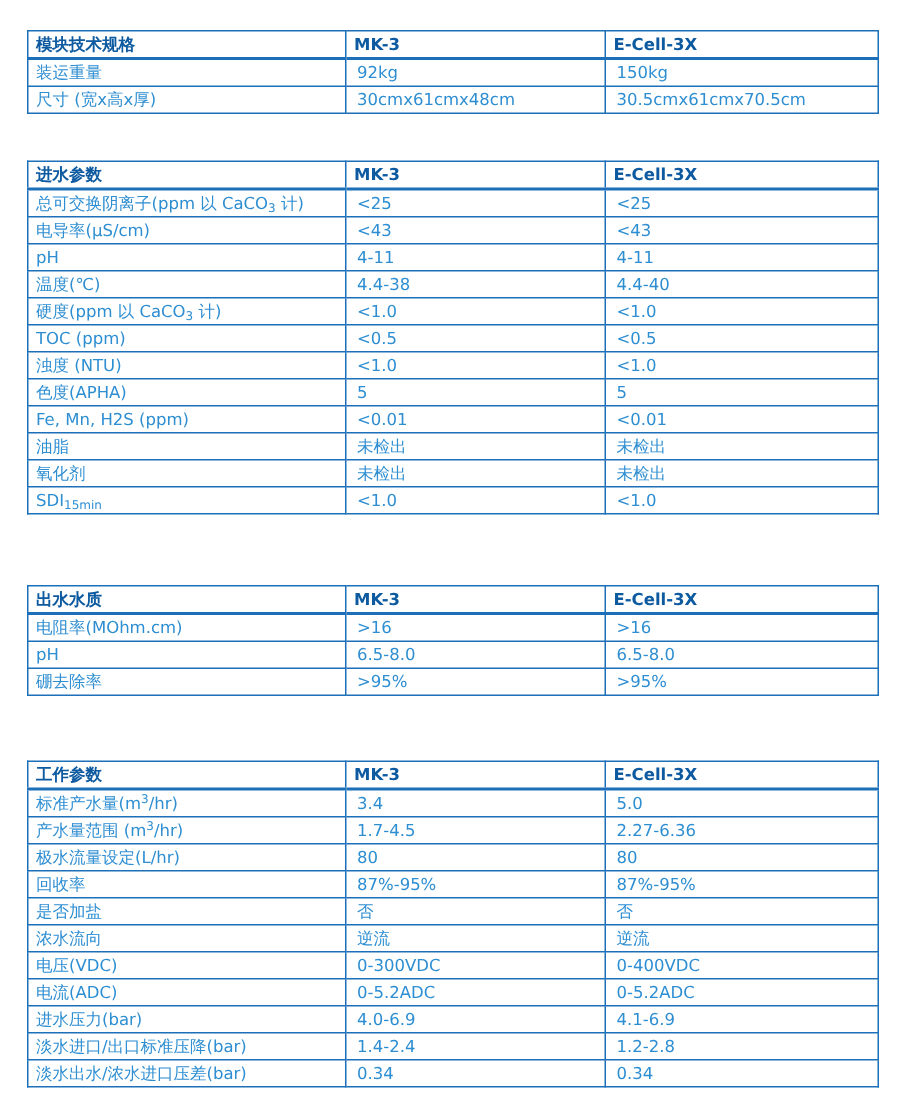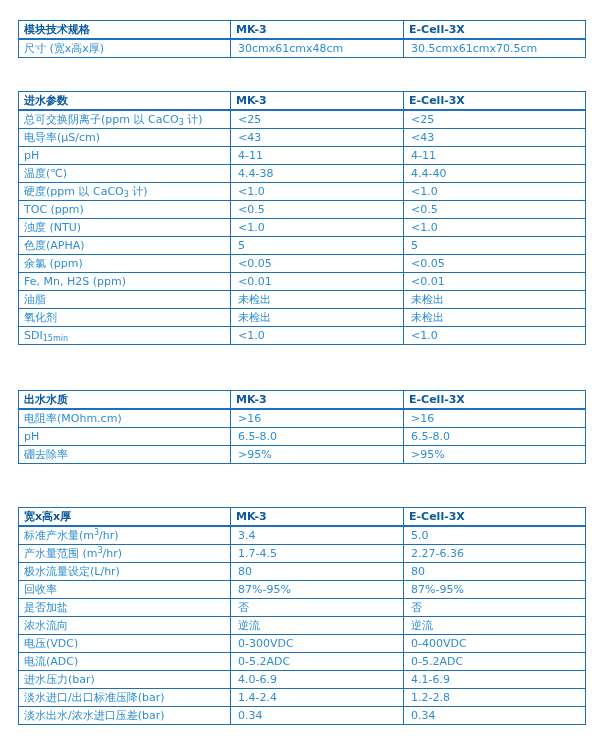--- a/index.html
+++ b/index.html
@@ -42,28 +42,33 @@
         </colgroup>
         <thead>
           <tr>
             <th>模块技术规格</th>
             <th>MK-3</th>
             <th>E-Cell-3X</th>
           </tr>
         </thead>
         <tbody>
           <tr>
+            <td class="label">装运重量</td>
+            <td class="val">92kg</td>
+            <td class="val">150kg</td>
+          </tr>
+          <tr>
             <td class="label">尺寸 (宽x高x厚)</td>
             <td class="val">30cmx61cmx48cm</td>
             <td class="val">30.5cmx61cmx70.5cm</td>
           </tr>
         </tbody>
       </table>
     </section>
-  <section class="spec-table" style="top:91px">
+  <section class="spec-table" style="top:107px">
       <table>
         <colgroup>
           <col class="c-label">
           <col class="c-mk3">
           <col class="c-ecell">
         </colgroup>
         <thead>
           <tr>
             <th>进水参数</th>
             <th>MK-3</th>
@@ -105,25 +110,20 @@
             <td class="label">浊度 (NTU)</td>
             <td class="val">&lt;1.0</td>
             <td class="val">&lt;1.0</td>
           </tr>
           <tr>
             <td class="label">色度(APHA)</td>
             <td class="val">5</td>
             <td class="val">5</td>
           </tr>
           <tr>
-            <td class="label">余氯 (ppm)</td>
-            <td class="val">&lt;0.05</td>
-            <td class="val">&lt;0.05</td>
-          </tr>
-          <tr>
             <td class="label">Fe, Mn, H2S (ppm)</td>
             <td class="val">&lt;0.01</td>
             <td class="val">&lt;0.01</td>
           </tr>
           <tr>
             <td class="label">油脂</td>
             <td class="val">未检出</td>
             <td class="val">未检出</td>
           </tr>
           <tr>
@@ -174,21 +174,21 @@
     </section>
   <section class="spec-table" style="top:507px">
       <table>
         <colgroup>
           <col class="c-label">
           <col class="c-mk3">
           <col class="c-ecell">
         </colgroup>
         <thead>
           <tr>
-            <th>宽x高x厚</th>
+            <th>工作参数</th>
             <th>MK-3</th>
             <th>E-Cell-3X</th>
           </tr>
         </thead>
         <tbody>
           <tr>
             <td class="label">标准产水量(m<sup>3</sup>/hr)</td>
             <td class="val">3.4</td>
             <td class="val">5.0</td>
           </tr>

